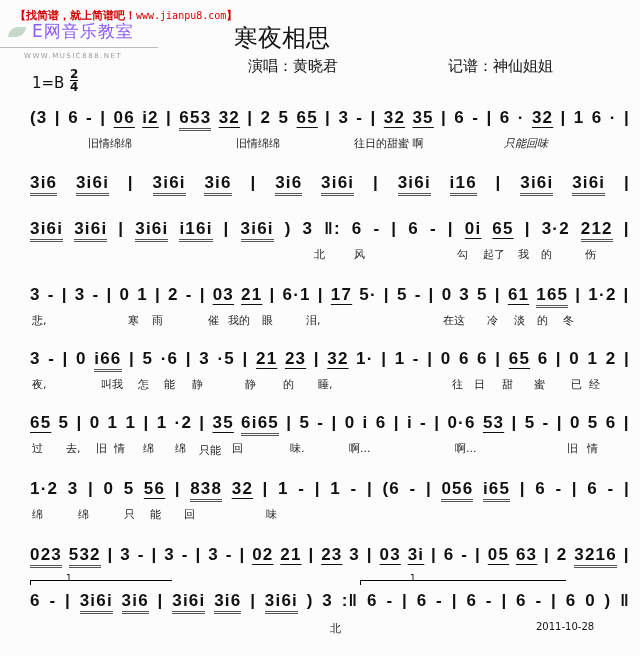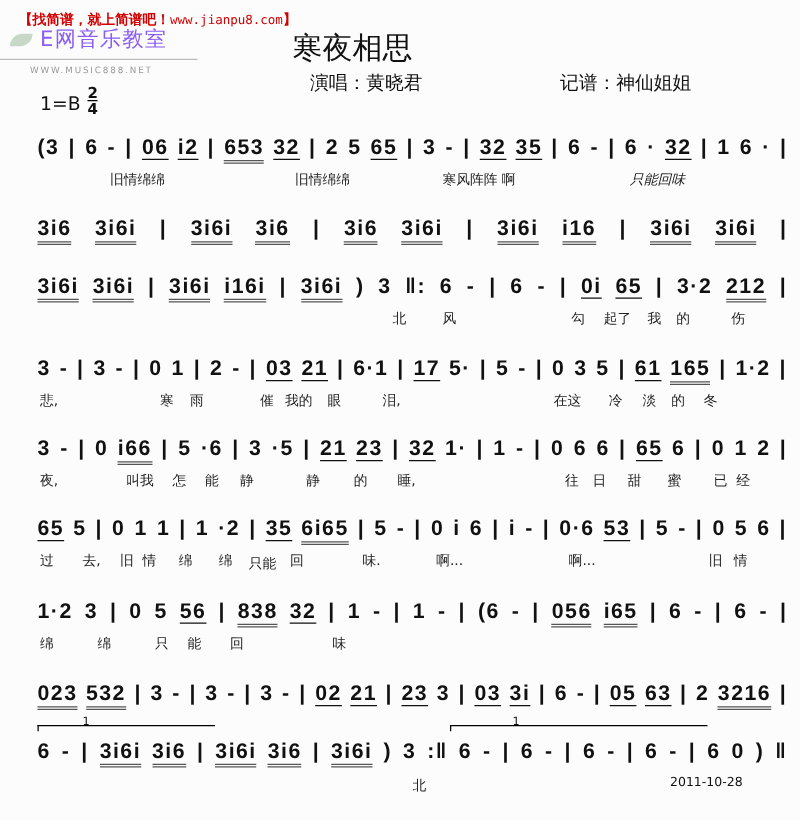--- a/index.html
+++ b/index.html
@@ -82,21 +82,21 @@
       <span>·</span>
       <span class="underline1">32</span>
       <span>|</span>
       <span>1</span>
       <span>6</span>
       <span>·</span>
       <span>|</span>
     </div>
     <div class="abs lyric" style="top: 136px; left: 88px;">旧情绵绵</div>
     <div class="abs lyric" style="top: 136px; left: 236px;">旧情绵绵</div>
-    <div class="abs lyric" style="top: 136px; left: 354px;">寒风阵阵 啊</div>
+    <div class="abs lyric" style="top: 136px; left: 354px;">往日的甜蜜 啊</div>
     <div class="abs lyric" style="top: 136px; left: 504px; font-style: italic;">只能回味</div>
     <div class="abs line" style="top: 173px; left: 30px; width: 600px; display: flex; justify-content: space-between;">
       <span class="underline2">3i6</span>
       <span class="underline2">3i6i</span>
       <span>|</span>
       <span class="underline2">3i6i</span>
       <span class="underline2">3i6</span>
       <span>|</span>
       <span class="underline2">3i6</span>
       <span class="underline2">3i6i</span>

